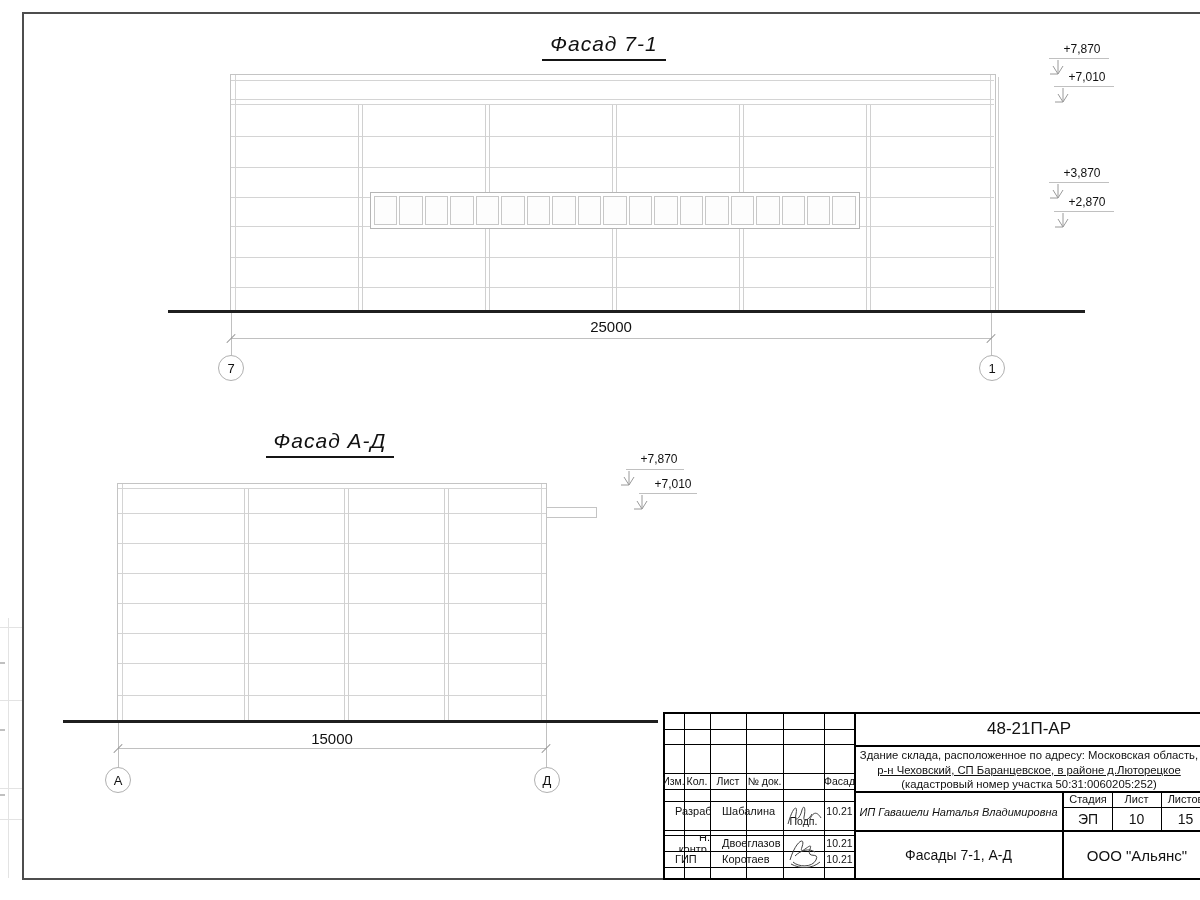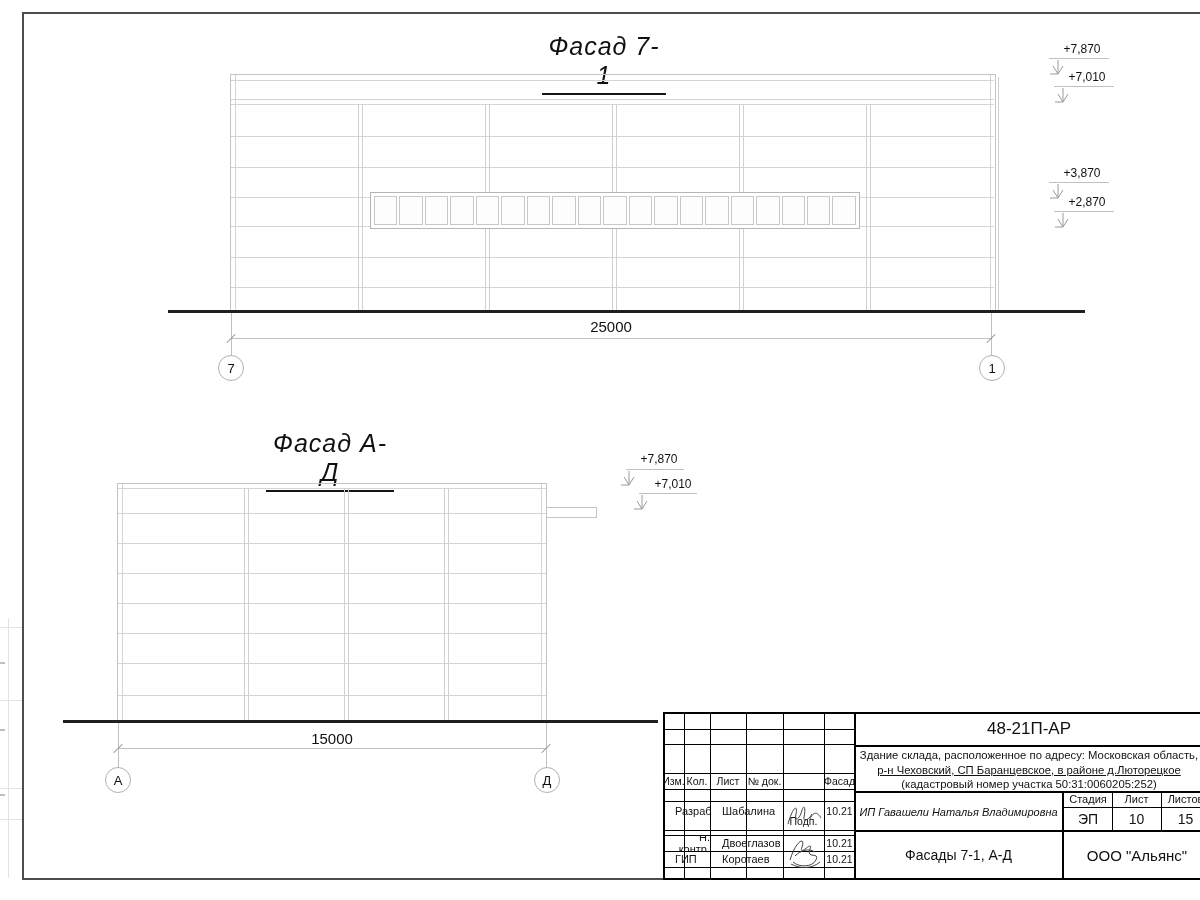--- a/index.html
+++ b/index.html
@@ -3,21 +3,21 @@
 <meta charset="utf-8">
 <style>
   html,body{margin:0;padding:0;background:#fff;}
   #sheet{position:relative;width:1200px;height:900px;background:#ffffff;overflow:hidden;
          font-family:"Liberation Sans",sans-serif;color:#111;}
   .abs{position:absolute;}
   .ln{position:absolute;background:#d4d4d4;}
   .lnm{position:absolute;background:#c0c0c0;}
   .dk{position:absolute;background:#4d4d4d;}
   .blk{position:absolute;background:#000;}
-  .ftitle{font-style:italic;font-size:25px;border-bottom:2px solid #151515;padding-bottom:3px;
+  .ftitle{font-style:italic;font-size:21px;border-bottom:2px solid #151515;padding-bottom:3px;
           text-align:center;letter-spacing:1px;}
   .dimtxt{font-size:15px;text-align:center;}
   .bubble{position:absolute;width:26px;height:26px;border:1px solid #b0b0b0;border-radius:50%;
           background:#fff;font-size:13px;display:flex;align-items:center;justify-content:center;box-sizing:border-box;}
   .elev{font-size:12px;text-align:center;white-space:nowrap;}
   .tick{position:absolute;width:12px;height:1px;background:#8f8f8f;transform:rotate(-45deg);}
   .col5{position:absolute;width:5px;border-left:1px solid #d0d0d0;border-right:1px solid #d0d0d0;box-sizing:border-box;}
   .band{position:absolute;border:1px solid #b5b5b5;background:#fff;box-sizing:border-box;
         display:flex;gap:2px;padding:3px;}
   .pane{flex:1;border:1px solid #c8c8c8;background:#fdfdfd;}

